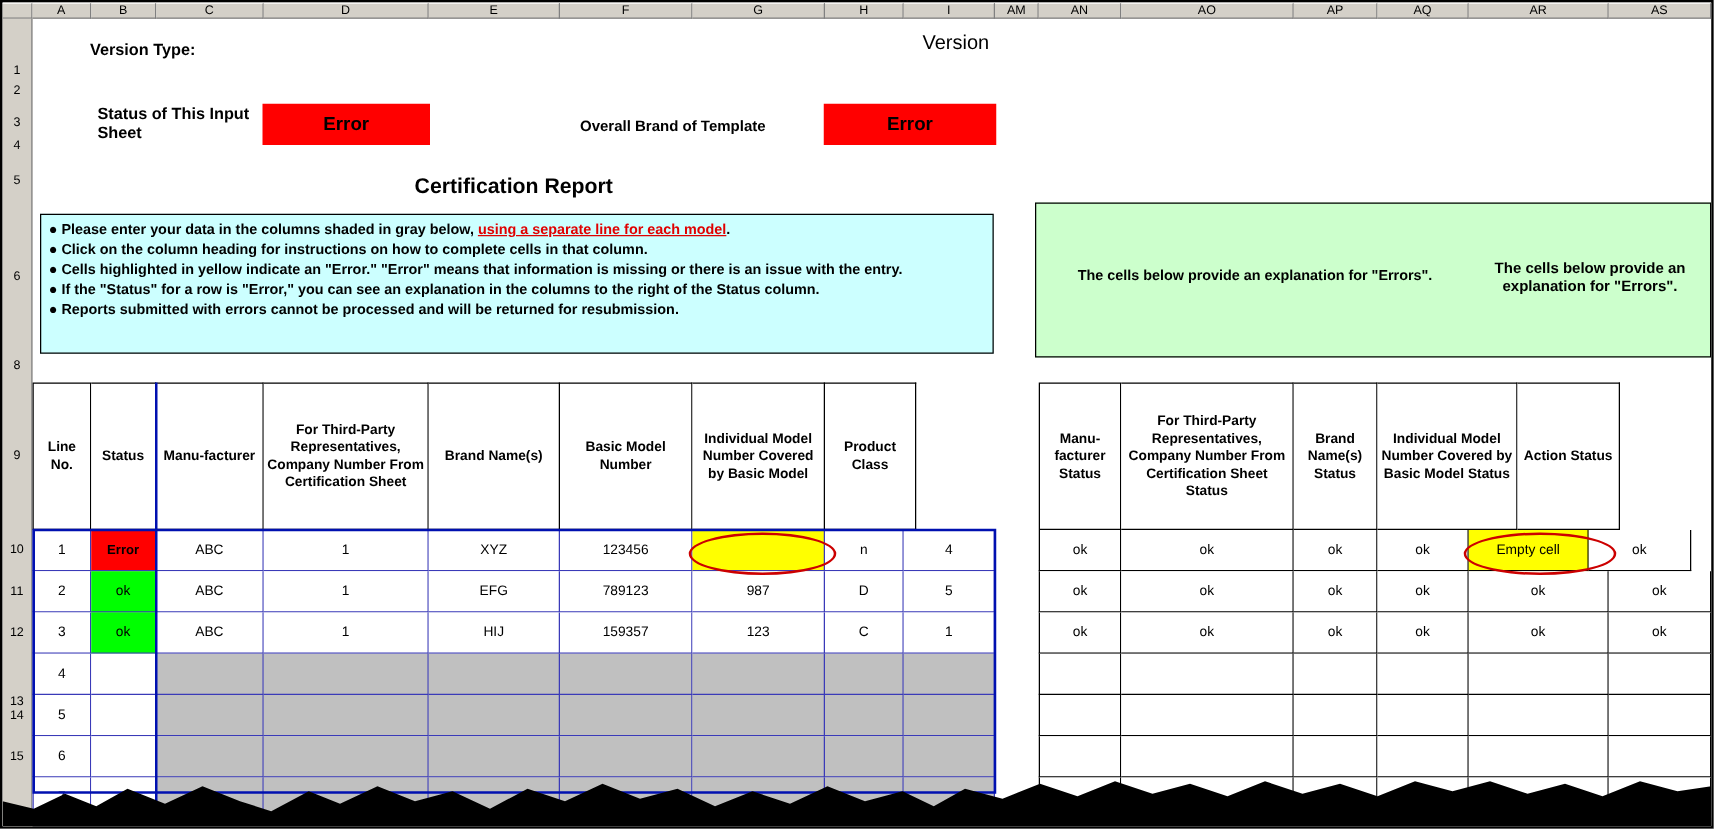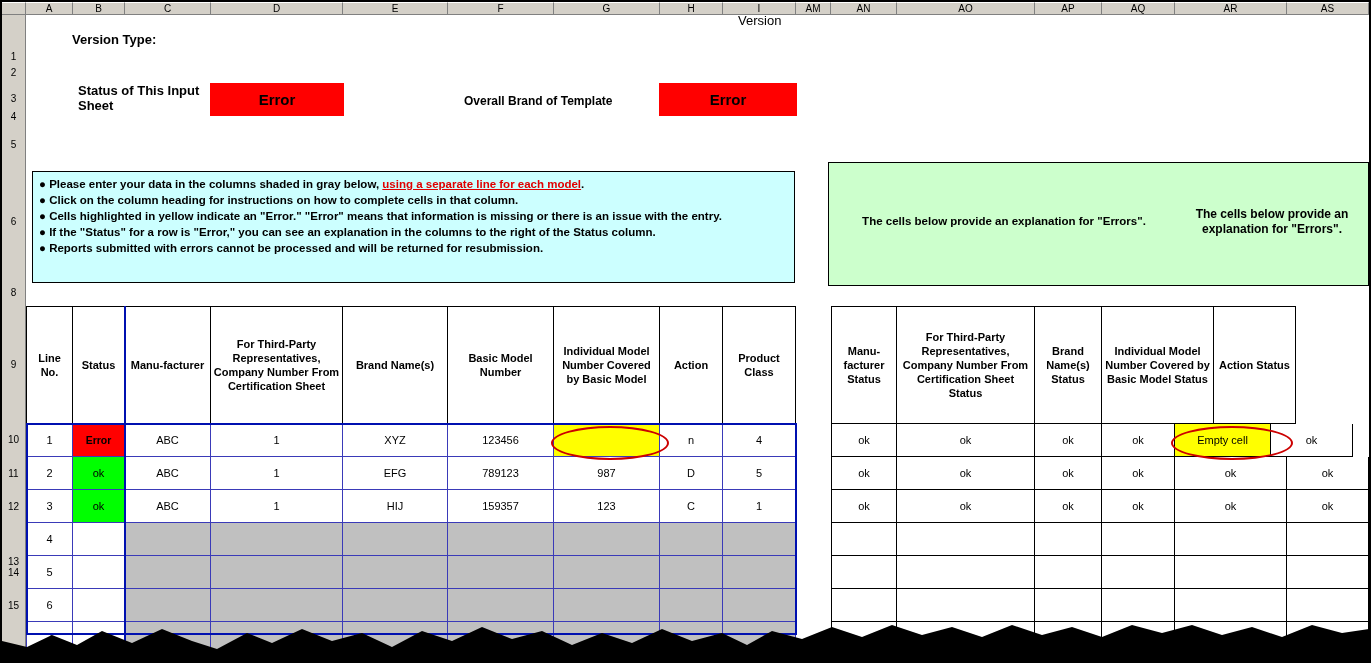--- a/index.html
+++ b/index.html
@@ -84,28 +84,29 @@
     <div class="rownum" style="top:343px">9</div>
     <div class="rownum" style="top:418px">10</div>
     <div class="rownum" style="top:452px">11</div>
     <div class="rownum" style="top:485px">12</div>
     <div class="rownum" style="top:540px">13</div>
     <div class="rownum" style="top:551px">14</div>
     <div class="rownum" style="top:584px">15</div>
   </div>
 
   <div class="lbl-bold" style="left:70px;top:30px;font-size:13px">Version Type:</div>
-  <div style="position:absolute;left:736px;top:11px;font-size:13px">Version</div>
+  <div style="position:absolute;left:736px;top:24px;font-size:16px">Version</div>
 
   <div class="lbl-bold" style="left:76px;top:81px;width:131px;text-align:left;font-size:13px;line-height:15px">Status of This Input Sheet</div>
   <div class="errbox" style="left:208px;top:81px;width:134px;height:33px">Error</div>
 
   <div class="lbl-bold" style="left:462px;top:92px;font-size:12px">Overall Brand of Template</div>
   <div class="errbox" style="left:657px;top:81px;width:138px;height:33px">Error</div>
 
+  <div class="title" style="left:24px;top:137px;width:770px">Certification Report</div>
 
   <div class="cyanbox" style="left:30px;top:169px;width:763px;height:112px">
     <div><span>● Please enter your data in the columns shaded in gray below, </span><span class="link">using a separate line for each model</span><span>.</span></div>
     <div>● Click on the column heading for instructions on how to complete cells in that column.</div>
     <div>● Cells highlighted in yellow indicate an "Error."  "Error" means that information is missing or there is an issue with the entry.</div>
     <div>● If the "Status" for a row is "Error," you can see an explanation in the columns to the right of the Status column.</div>
     <div>● Reports submitted with errors cannot be processed and will be returned for resubmission.</div>
   </div>
 
   <div class="greenbox" style="left:826px;top:160px;width:541px;height:124px">
@@ -115,21 +116,20 @@
 
   <div class="tbl ltbl" style="left:24px;top:304px">
     <div class="trow hdr">
       <div class="tcell" style="width:47px">Line No.</div>
       <div class="tcell" style="width:52px">Status</div>
       <div class="tcell" style="width:86px">Manu-facturer</div>
       <div class="tcell" style="width:132px">For Third-Party Representatives, Company Number From Certification Sheet</div>
       <div class="tcell" style="width:105px">Brand Name(s)</div>
       <div class="tcell" style="width:106px">Basic Model Number</div>
       <div class="tcell" style="width:106px">Individual Model Number Covered by Basic Model</div>
-      <div class="tcell" style="width:63px">Action</div>
       <div class="tcell" style="width:73px">Product Class</div>
     </div>
     <div class="trow dr">
       <div class="tcell" style="width:47px">1</div>
       <div class="tcell bg-red" style="width:52px;font-size:10.5px">Error</div>
       <div class="tcell" style="width:86px">ABC</div>
       <div class="tcell" style="width:132px">1</div>
       <div class="tcell" style="width:105px">XYZ</div>
       <div class="tcell" style="width:106px">123456</div>
       <div class="tcell bg-yellow" style="width:106px"></div>

